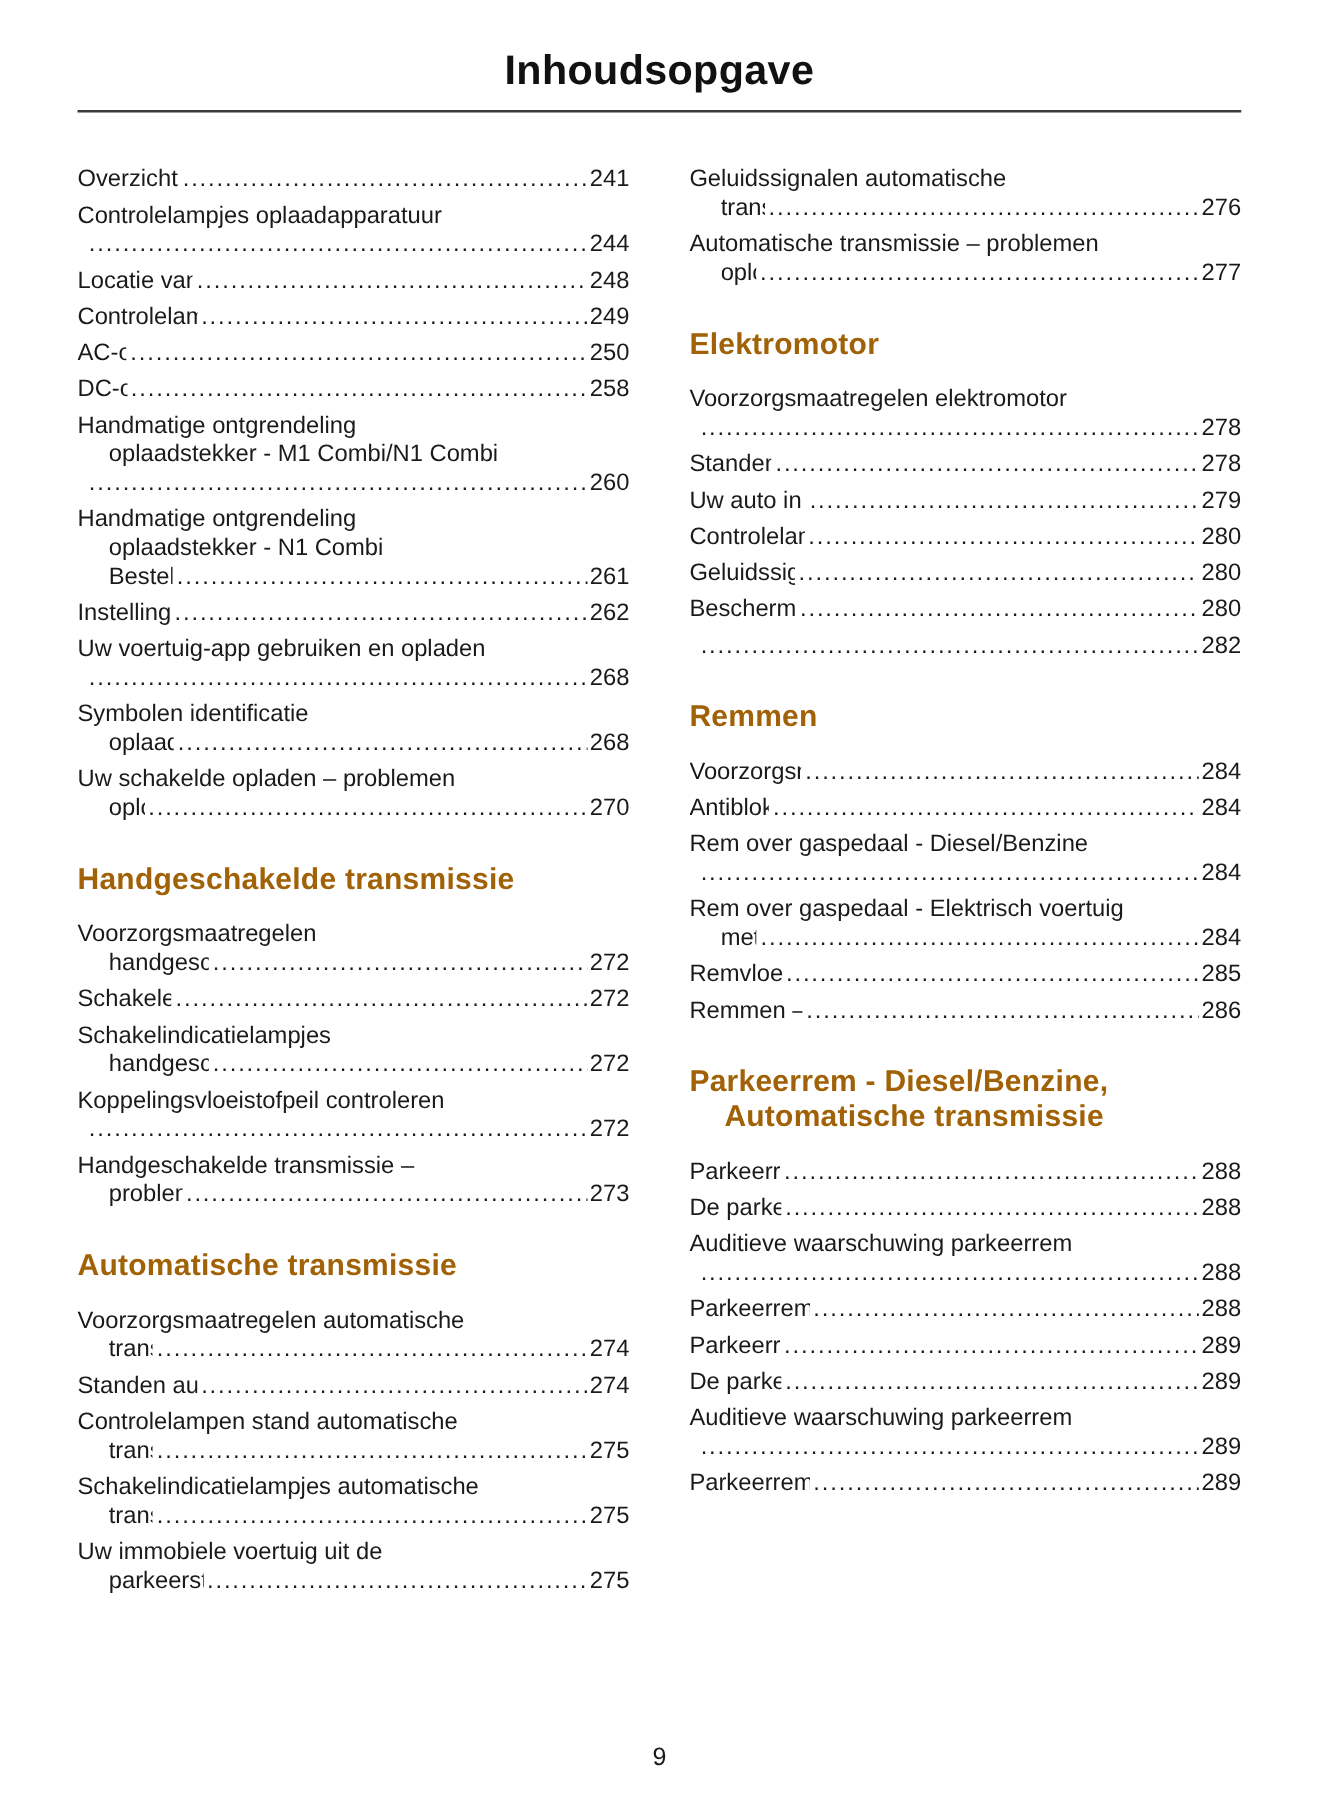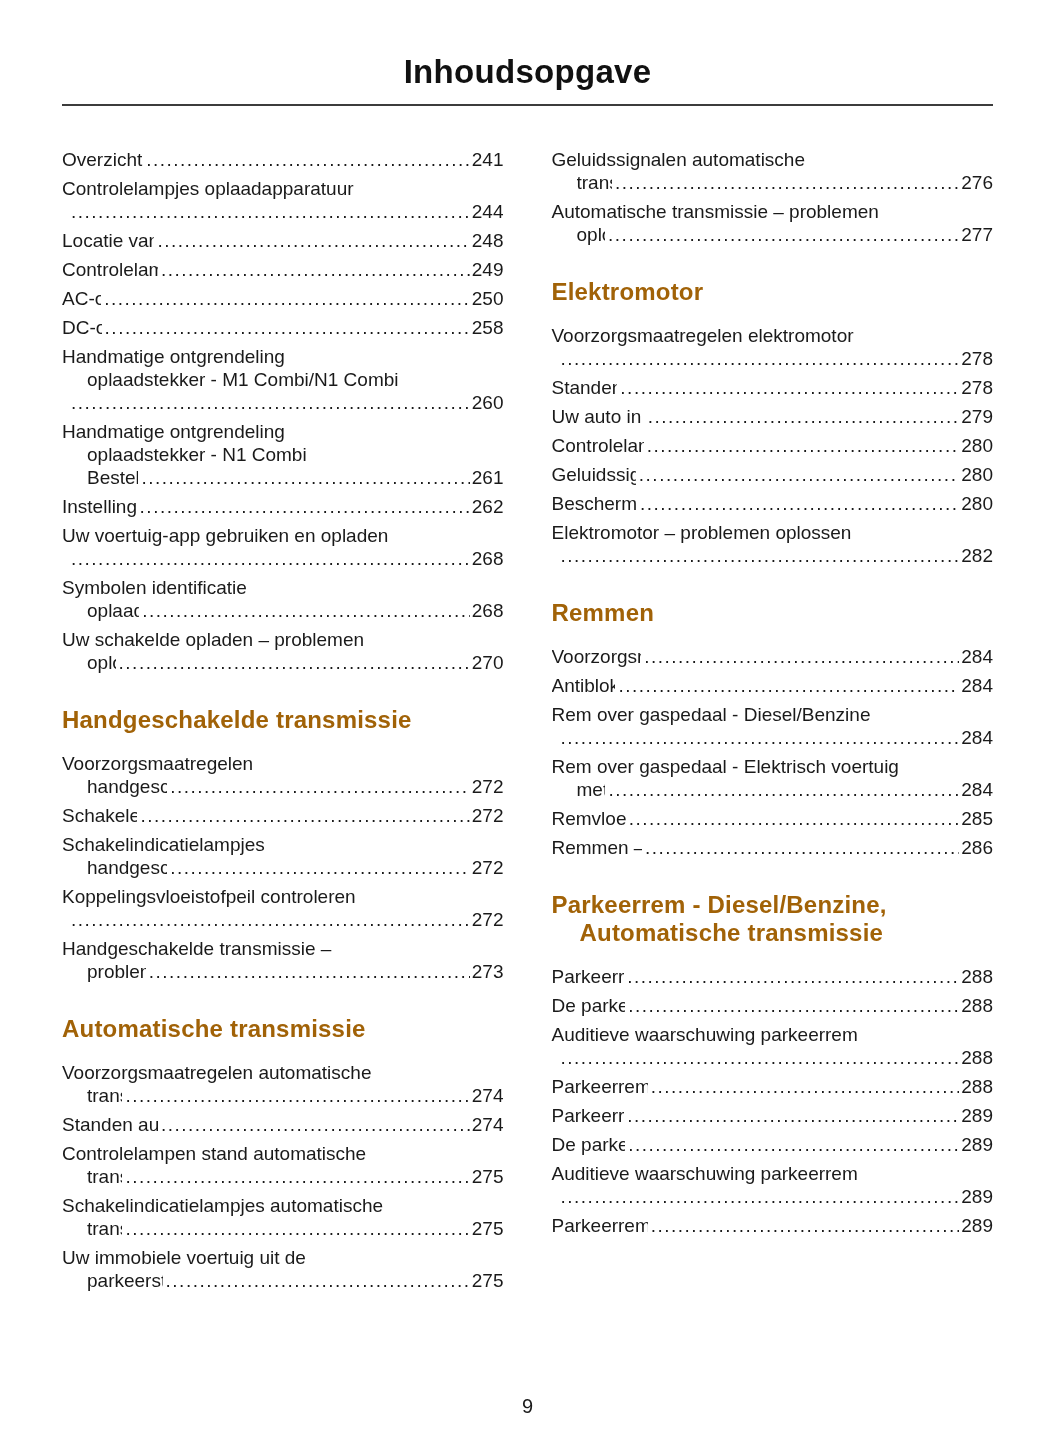--- a/index.html
+++ b/index.html
@@ -3,21 +3,21 @@
 <meta charset="utf-8">
 <style>
   * { margin: 0; padding: 0; box-sizing: border-box; }
   html, body { background: #ffffff; }
   body { font-family: "Liberation Sans", sans-serif; color: #1a1a1a; }
 
   .page {
     width: 1055px;
     min-height: 1448px;
     margin: 0 auto;
-    padding: 52px 62px 30px;
+    padding: 36px 62px 30px;
     background: #ffffff;
     display: flex;
     flex-direction: column;
   }
 
   .doc-header h1 {
     text-align: center;
     font-size: 33px;
     font-weight: 700;
     color: #111111;
@@ -333,21 +333,20 @@
             </div>
           </div>
           <div class="entry">
             <div class="line last">
               <span class="txt">Bescherming tegen wegrollen</span>
               <span class="leader"></span>
               <span class="pg">280</span>
             </div>
           </div>
           <div class="entry">
-            <div class="line">Elektromotor – problemen oplossen</div>
             <div class="line last dotrow">
               <span class="txt"></span>
               <span class="leader"></span>
               <span class="pg">282</span>
             </div>
           </div>
         </div>
         <h2 class="sec-heading">
           <div class="sec-line">Remmen</div>
         </h2>

